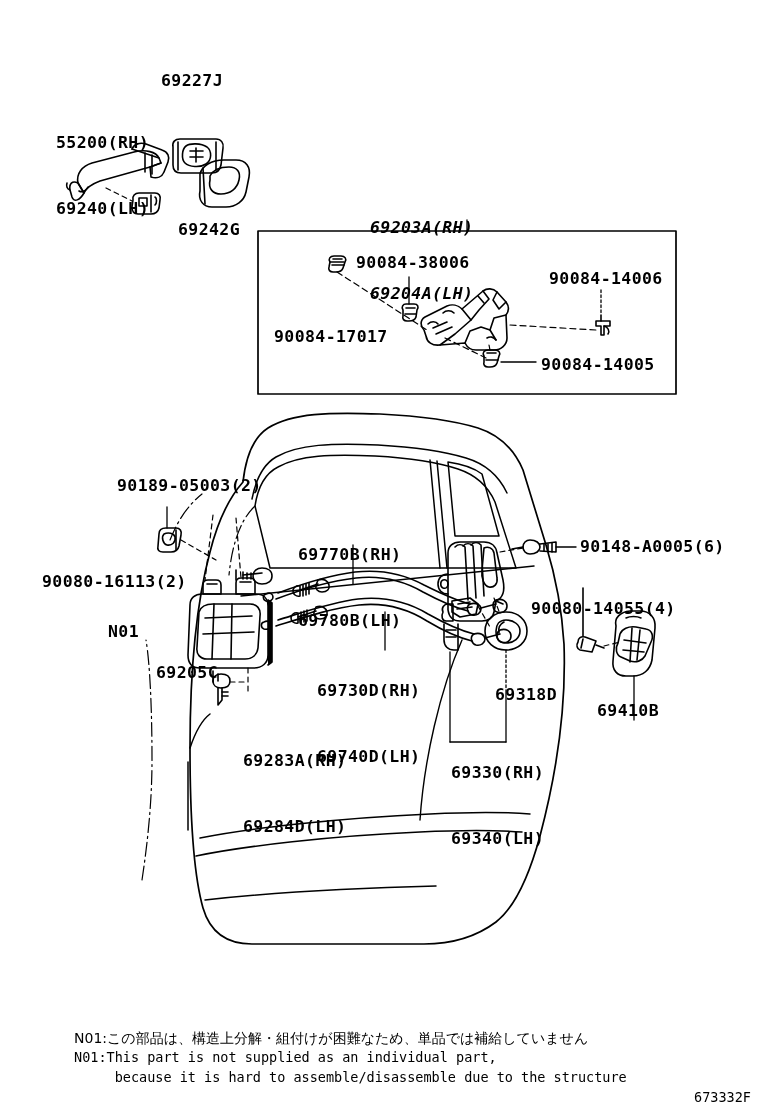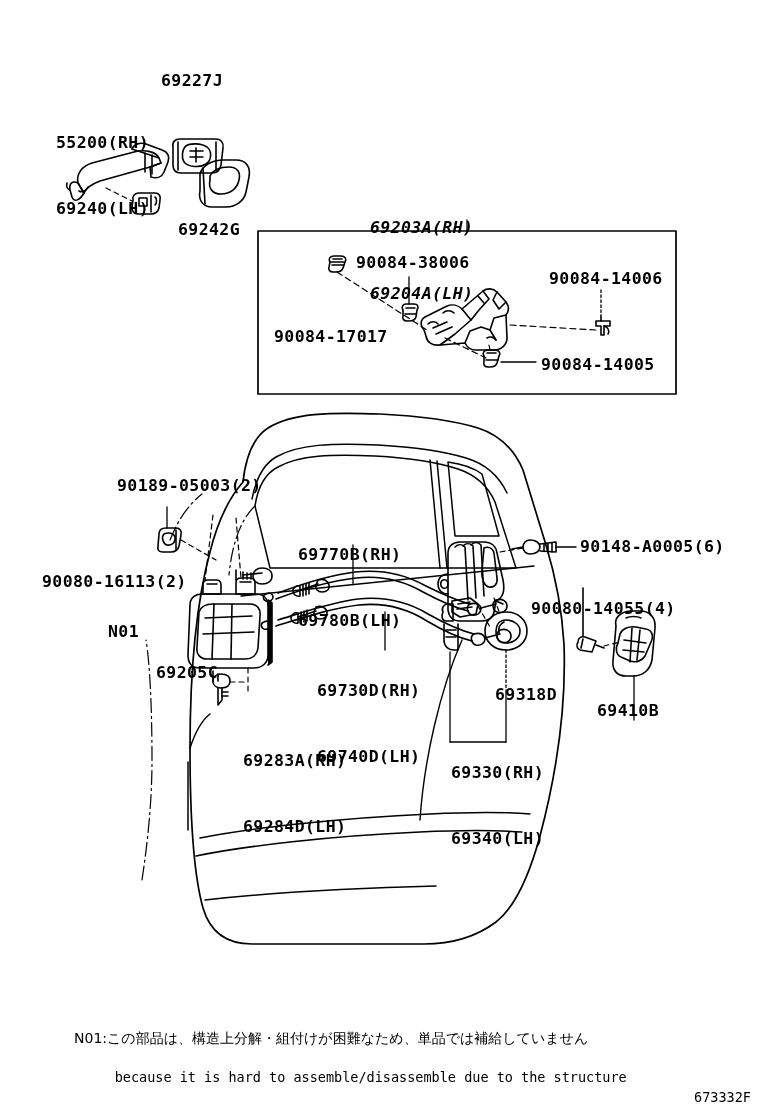--- a/index.html
+++ b/index.html
@@ -411,17 +411,18 @@
     <div>69330(RH)</div>
     <div>69340(LH)</div>
   </div>
 
   <div class="lbl" style="left:495px;top:684px;">69318D</div>
   <div class="lbl" style="left:580px;top:536px;">90148-A0005(6)</div>
   <div class="lbl" style="left:531px;top:598px;">90080-14055(4)</div>
   <div class="lbl" style="left:597px;top:700px;">69410B</div>
 
   <div class="note jp" style="left:74px;top:1029px;">N01:この部品は、構造上分解・組付けが困難なため、単品では補給していません</div>
+  <div class="note" style="left:74px;top:1048px;">N01:This part is not supplied as an individual part,</div>
   <div class="note" style="left:74px;top:1068px;">     because it is hard to assemble/disassemble due to the structure</div>
 
   <div class="code" style="left:694px;top:1089px;">673332F</div>
 
 </div>
 
 </body></html>

